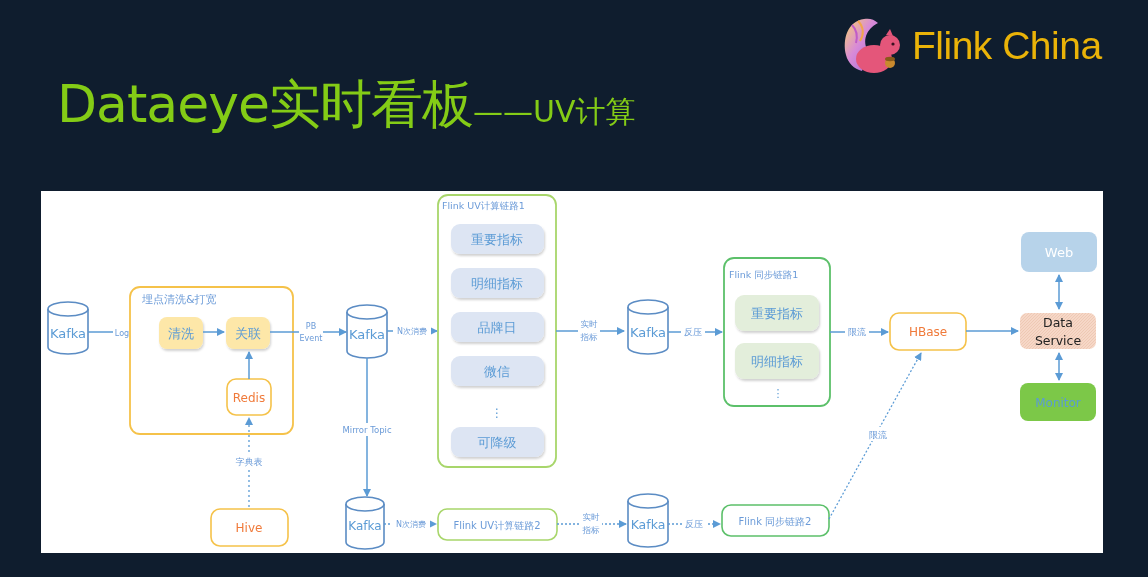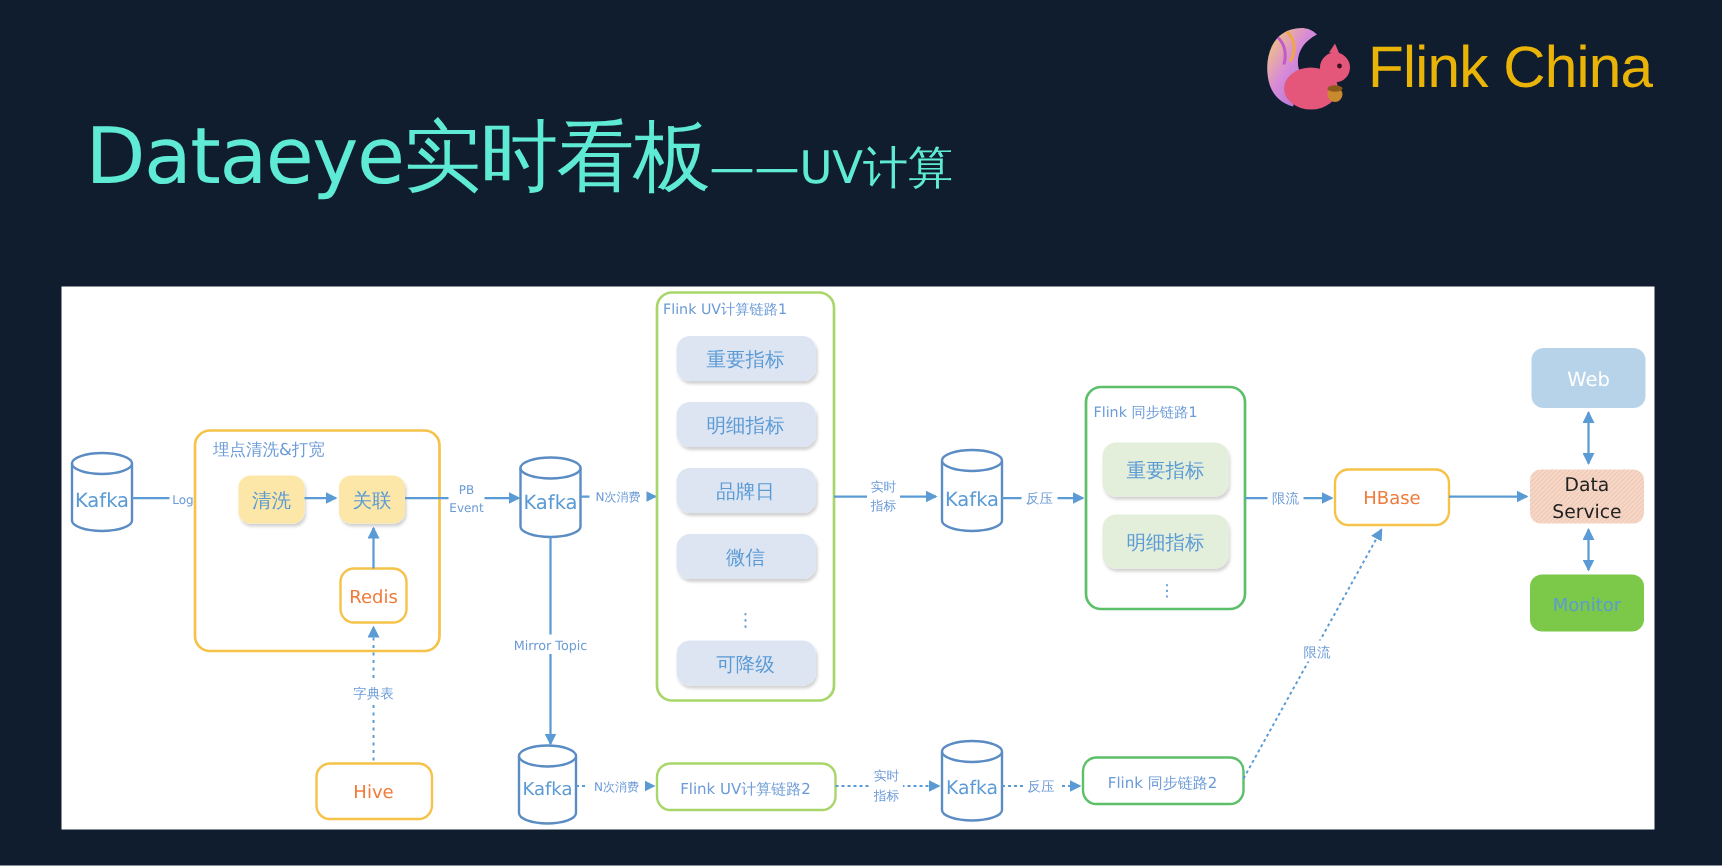--- a/index.html
+++ b/index.html
@@ -4,21 +4,21 @@
 <style>
   html, body { margin: 0; padding: 0; }
   body {
     width: 1148px; height: 577px; overflow: hidden;
     background: #0f1d2e;
     font-family: "DejaVu Sans", "Liberation Sans", sans-serif;
     position: relative;
   }
   .title {
     position: absolute; left: 57px; top: 70px;
-    color: #5eead4; white-space: nowrap;
+    color: #84cc16; white-space: nowrap;
     font-family: "DejaVu Sans", sans-serif;
   }
   .title .main { font-size: 52px; letter-spacing: -1px; }
   .title .sub { font-size: 30px; }
   .brand {
     position: absolute; left: 838px; top: 6px; height: 80px;
     display: flex; align-items: center;
   }
   .brand-text {
     color: #eab308; font-size: 39px; margin-left: 4px;

